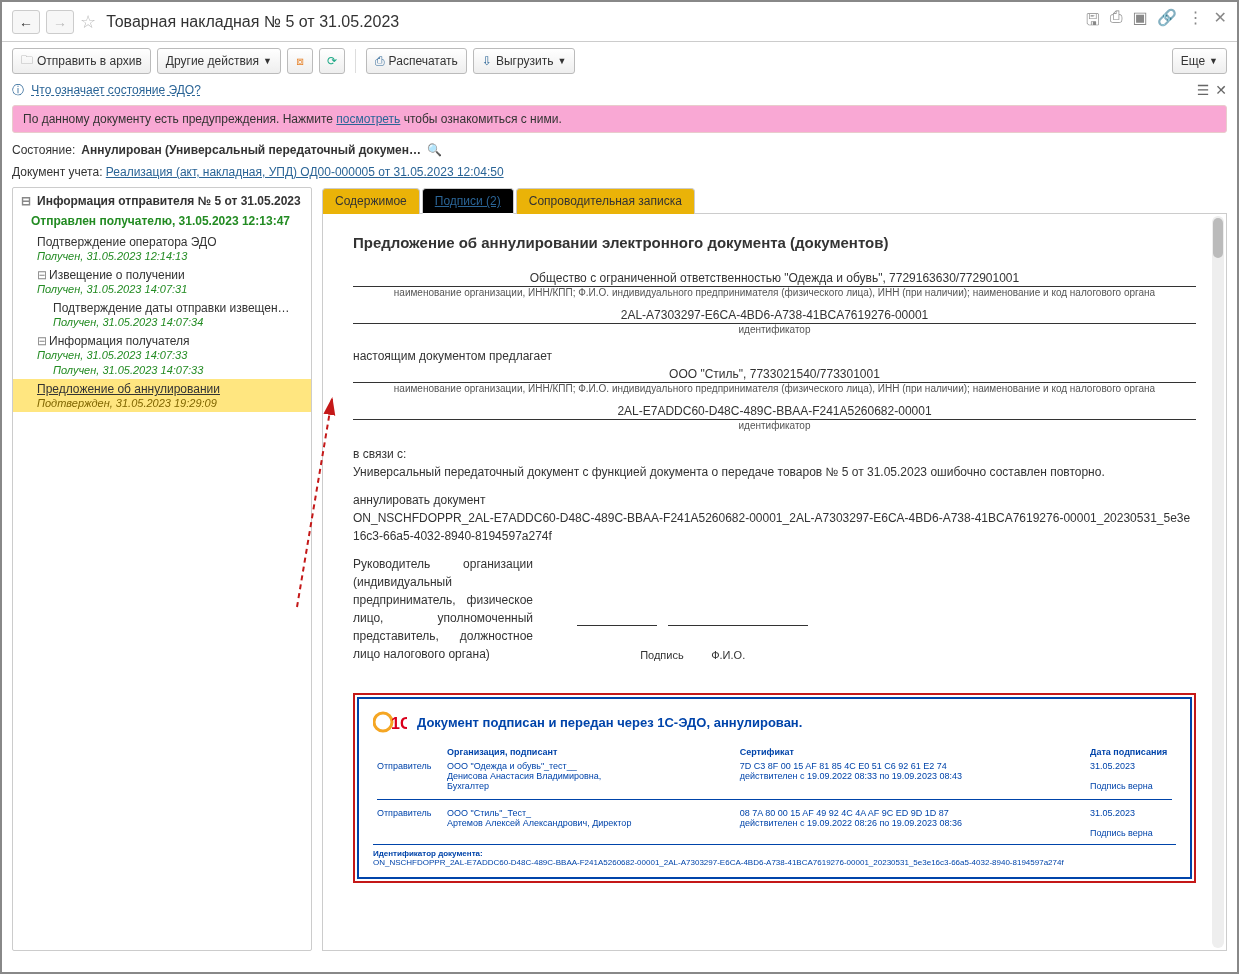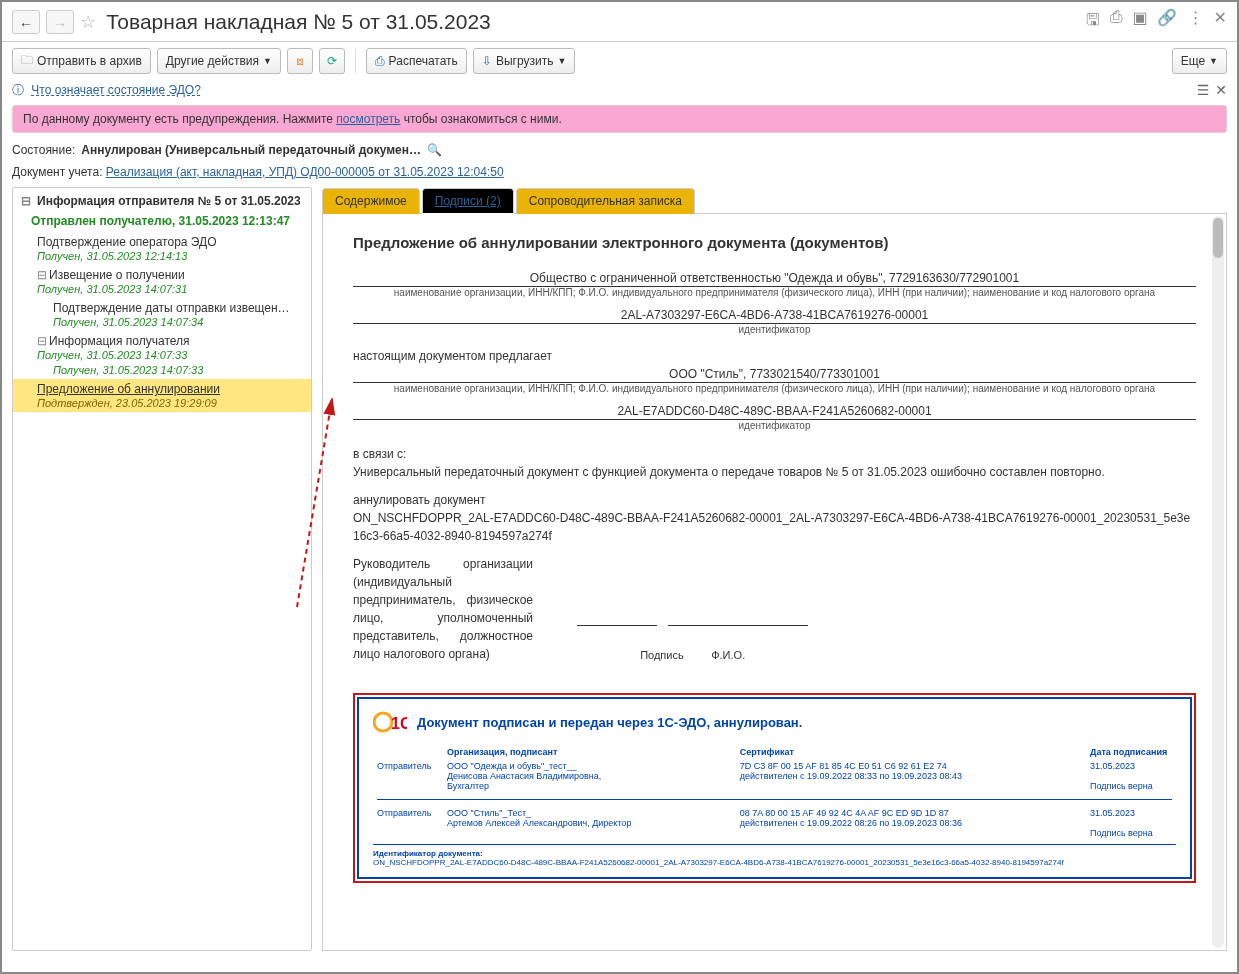--- a/index.html
+++ b/index.html
@@ -1,21 +1,21 @@
 <!DOCTYPE html>
 <html><head>
 <meta charset="utf-8">
 <style>
   * { box-sizing: border-box; margin: 0; padding: 0; }
   body { font-family: Arial, sans-serif; font-size: 12px; background: #fff; color: #333; border: 2px solid #888; width: 1239px; height: 974px; overflow: hidden; position: relative; }
 
   .title-bar { display: flex; align-items: center; padding: 6px 10px; border-bottom: 1px solid #ccc; gap: 6px; }
   .nav-btn { width: 28px; height: 24px; border: 1px solid #ccc; border-radius: 3px; background: #f7f7f7; display: flex; align-items: center; justify-content: center; cursor: pointer; font-size: 14px; }
   .star-icon { font-size: 18px; color: #bbb; }
-  .title-text { font-size: 21px; font-weight: normal; margin-left: 4px; }
+  .title-text { font-size: 16px; font-weight: normal; margin-left: 4px; }
   .title-right { margin-left: auto; display: flex; gap: 10px; color: #888; font-size: 16px; }
   .title-right span { cursor: pointer; }
 
   .toolbar { display: flex; align-items: center; padding: 6px 10px; gap: 6px; }
   .btn { height: 26px; padding: 0 8px; border: 1px solid #bbb; border-radius: 3px; background: linear-gradient(#fff,#eee); cursor: pointer; display: flex; align-items: center; gap: 4px; font-size: 12px; }
   .btn-more { margin-left: auto; }
   .icon-square { width: 26px; padding: 0; justify-content: center; }
   .sep-toolbar { width: 1px; height: 24px; background: #ddd; margin: 0 4px; }
 
   .edo-link-bar { padding: 2px 10px 4px; }
@@ -170,21 +170,21 @@
         </div>
         <div>
           <div class="tree-item"><span class="tree-toggle">⊟</span>Информация получателя</div>
           <div class="tree-received">Получен, 31.05.2023 14:07:33</div>
         </div>
         <div>
           <div class="tree-received tree-received-sub">Получен, 31.05.2023 14:07:33</div>
         </div>
         <div class="tree-highlight">
           <div class="tree-item"><a href="#">Предложение об аннулировании</a></div>
-          <div class="tree-confirmed">Подтвержден, 23.05.2023 19:29:09</div>
+          <div class="tree-confirmed">Подтвержден, 31.05.2023 19:29:09</div>
         </div>
       </div>
   </div>
 
   <div class="right-panel">
     <div class="tabs">
       <div class="tab">Содержимое</div>
       <div class="tab active"><a href="#">Подписи (2)</a></div>
       <div class="tab">Сопроводительная записка</div>
     </div>

